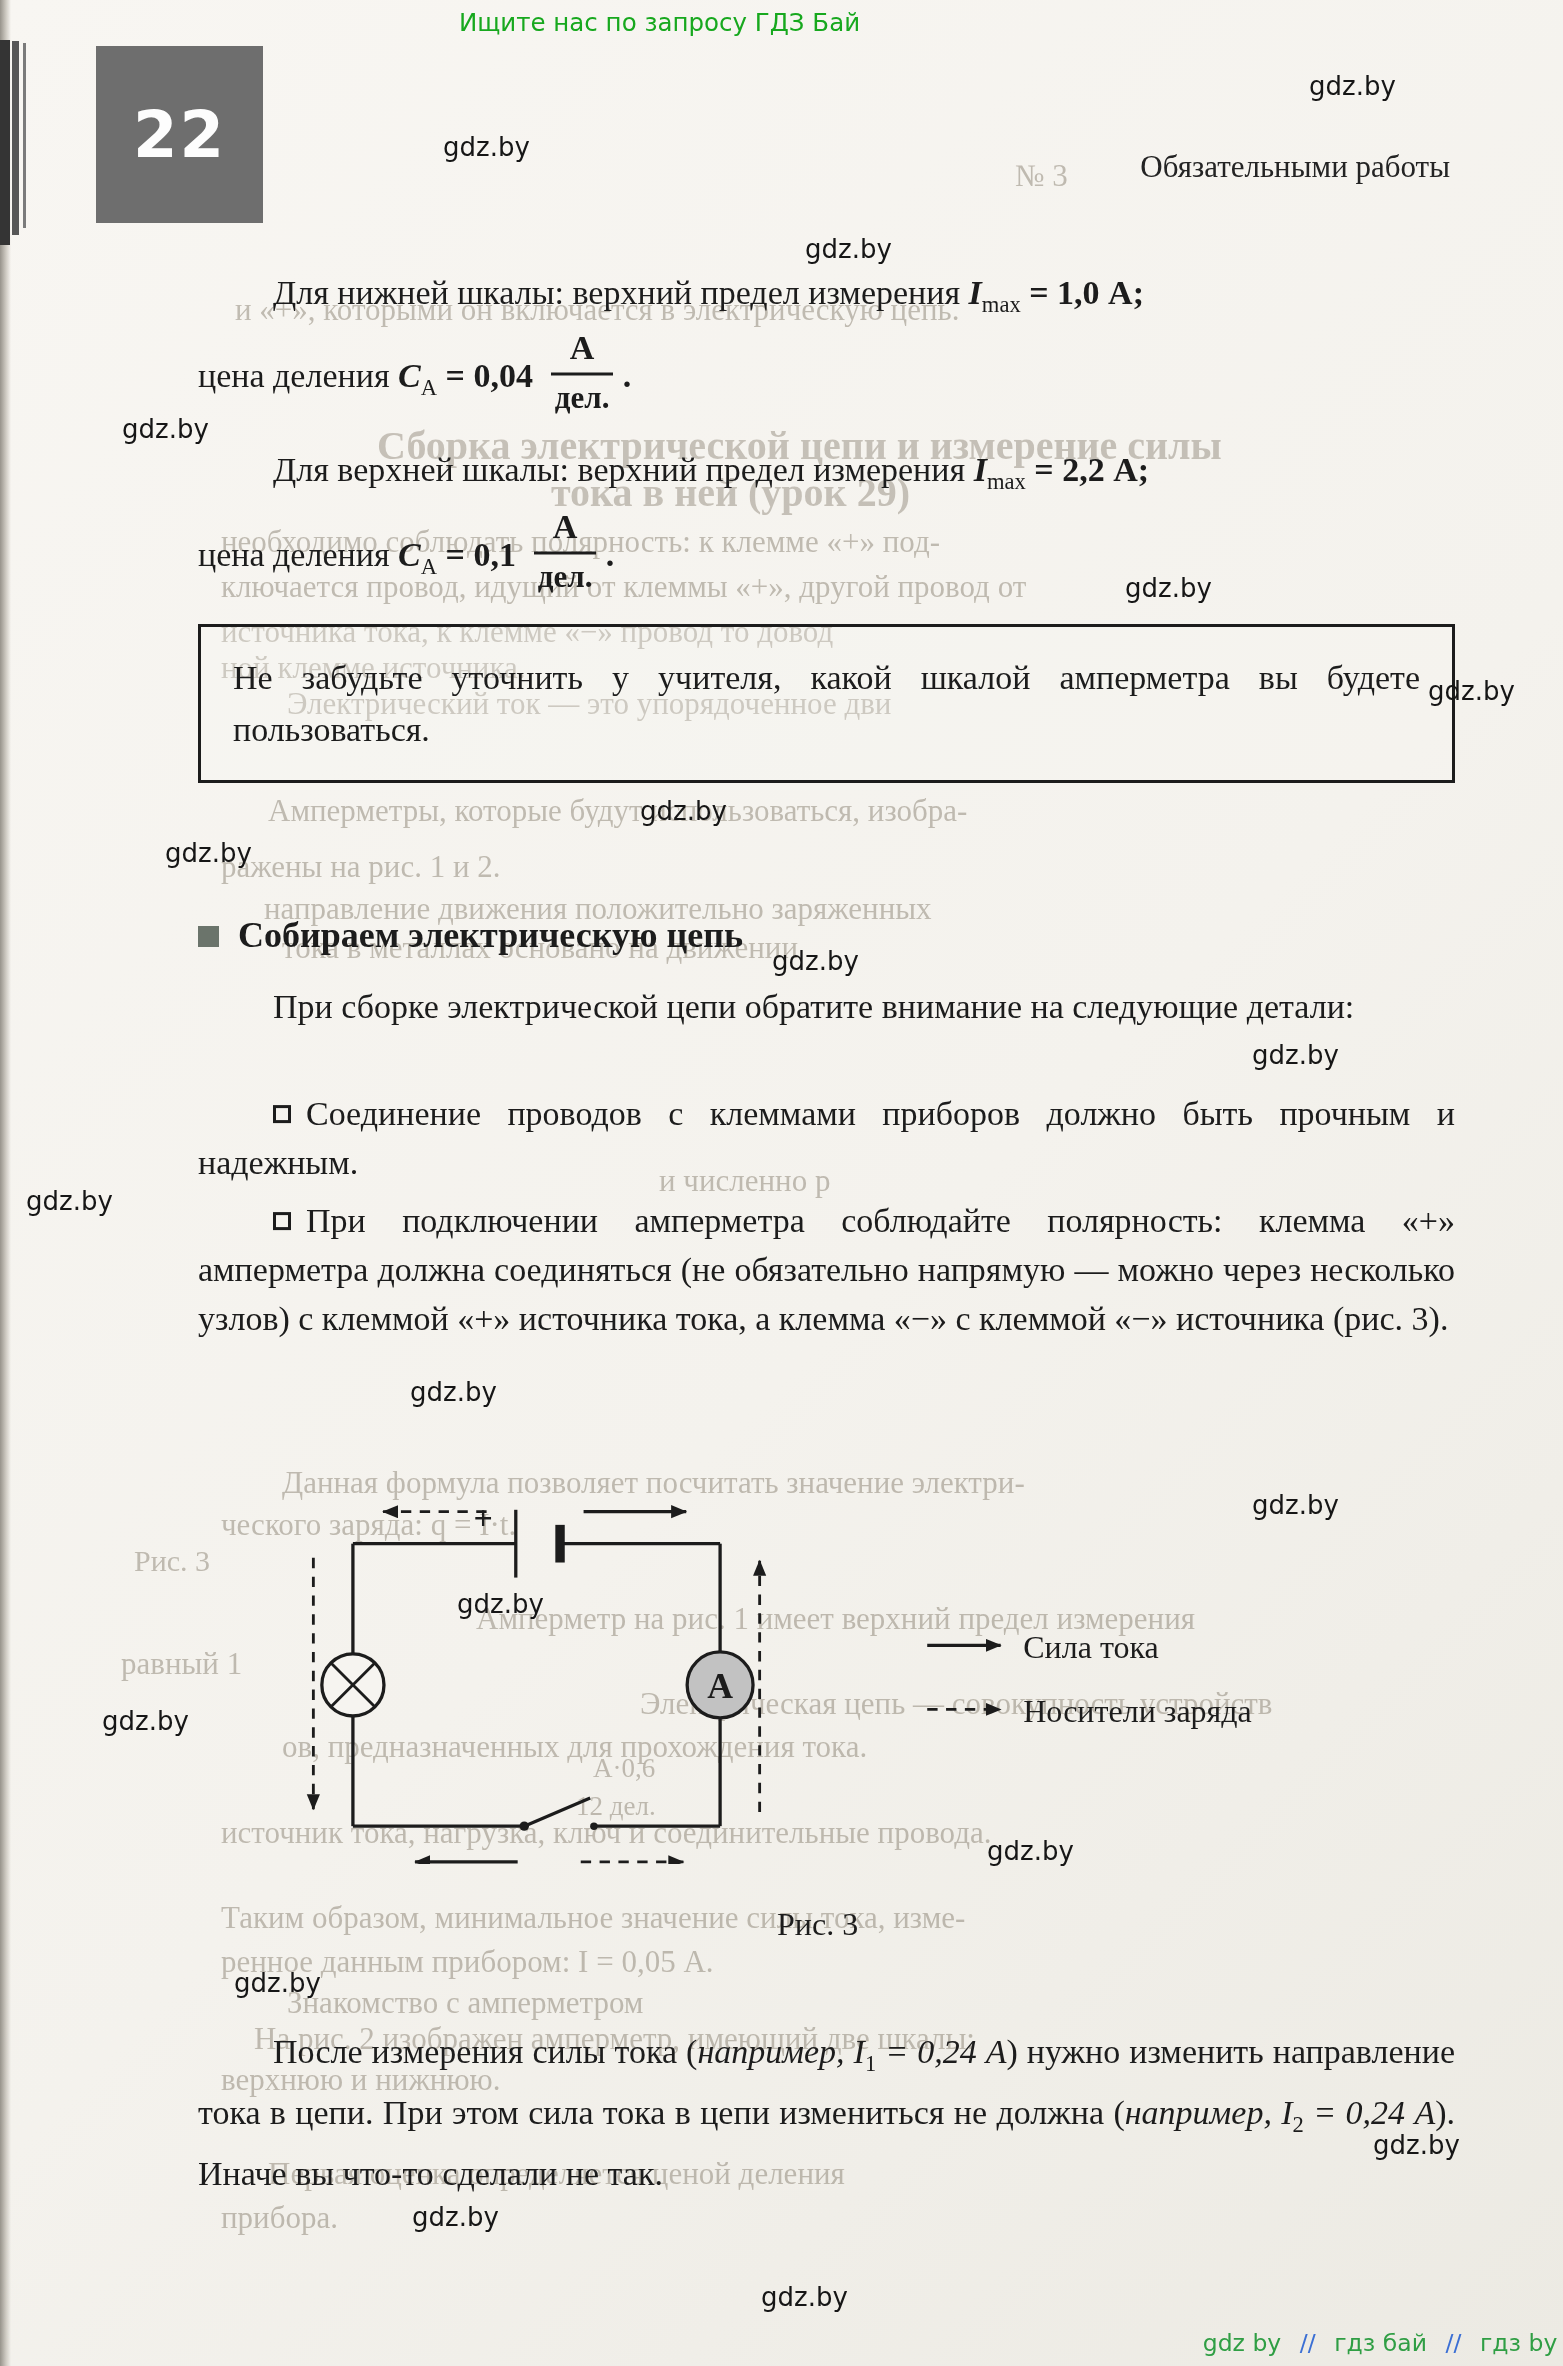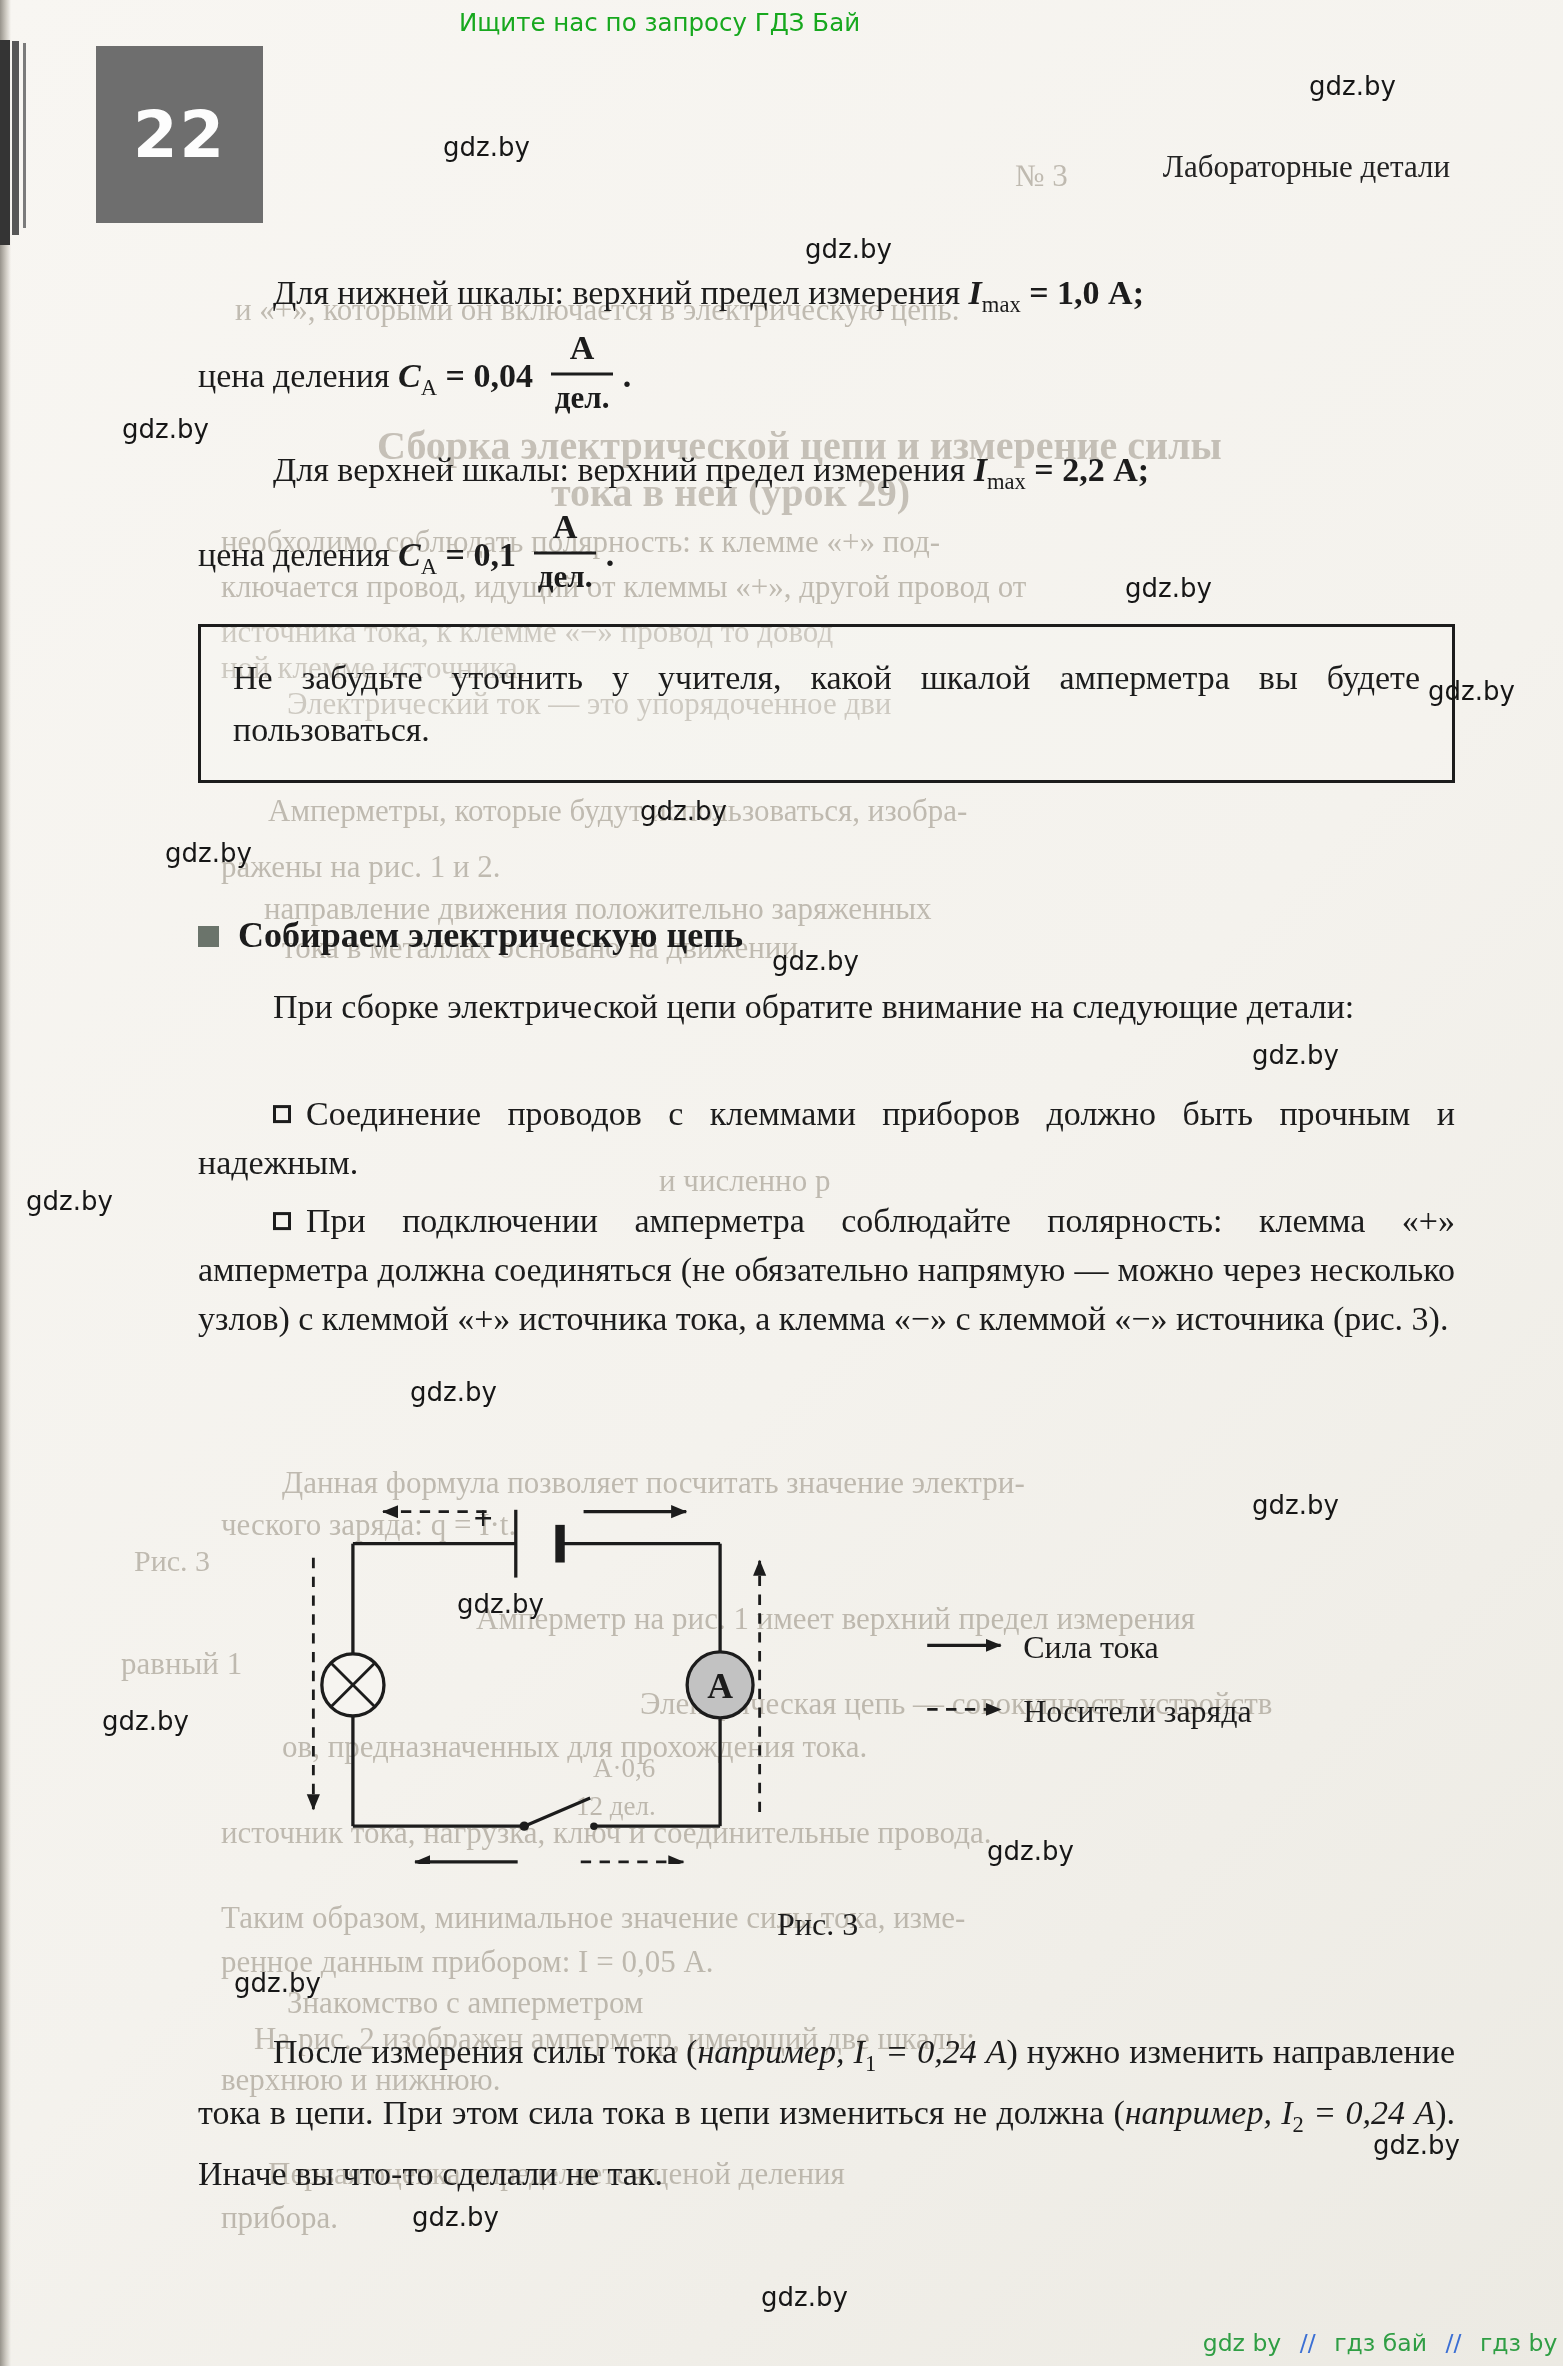--- a/index.html
+++ b/index.html
@@ -92,21 +92,21 @@
   <div class="spine-bar b1"></div>
   <div class="spine-bar b2"></div>
   <div class="spine-bar b3"></div>
 
   <div class="banner-top">Ищите нас по запросу ГДЗ Бай</div>
 
   <div class="pagenum-box">
     <span>22</span>
   </div>
 
-  <div class="running-title">Лабораторные детали</div>
+  <div class="running-title">Обязательными работы</div>
 
   <div id="bleed-layer">
       <span class="bleed bold" style="left: 377px; top: 422px; font-size: 40px;">Сборка электрической цепи и измерение силы</span>
       <span class="bleed" style="left: 235px; top: 292px; font-size: 31px;">и «+», которыми он включается в электрическую цепь.</span>
       <span class="bleed bold" style="left: 551px; top: 469px; font-size: 40px;">тока в ней (урок 29)</span>
       <span class="bleed" style="left: 221px; top: 524px; font-size: 31px;">необходимо соблюдать полярность: к клемме «+» под-</span>
       <span class="bleed" style="left: 221px; top: 569px; font-size: 31px;">ключается провод, идущий от клеммы «+», другой провод от</span>
       <span class="bleed" style="left: 221px; top: 614px; font-size: 31px;">источника тока, к клемме «−» провод то довод</span>
       <span class="bleed" style="left: 221px; top: 650px; font-size: 31px;">ной клемме источника.</span>
       <span class="bleed" style="left: 287px; top: 686px; font-size: 31px;">Электрический ток — это упорядоченное дви</span>

